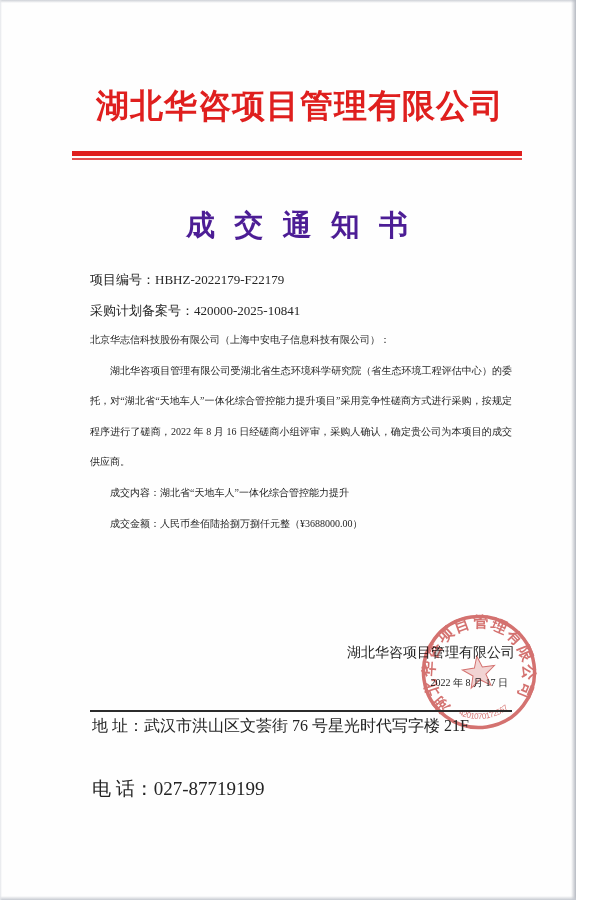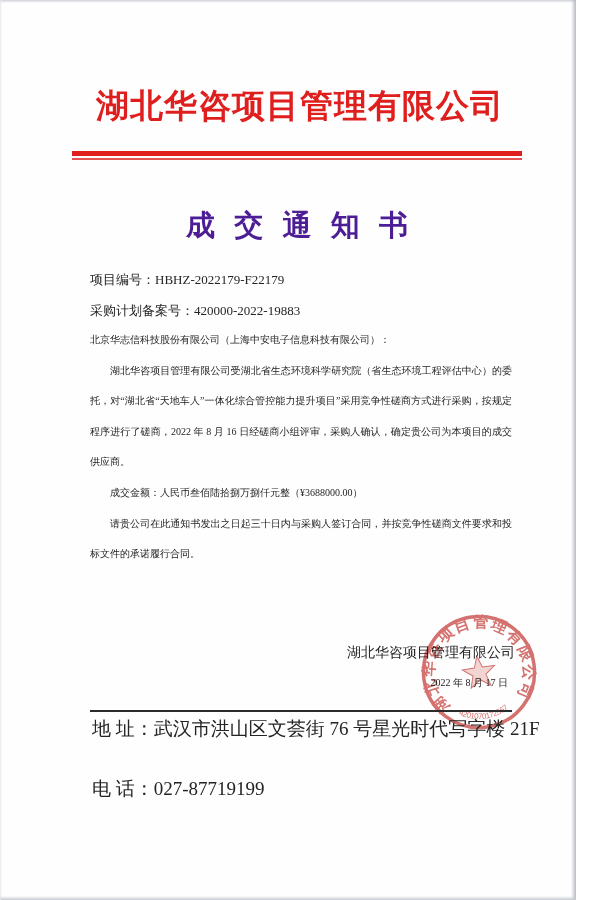--- a/index.html
+++ b/index.html
@@ -73,21 +73,21 @@
 
   .seal{
     position:absolute;left:409px;top:602px;width:140px;height:140px;
     transform:rotate(-8deg);
     opacity:0.78;
     mix-blend-mode:multiply;
     pointer-events:none;
   }
 
   .footer-rule{position:absolute;top:710px;left:90px;width:422px;height:2px;background:#2b2b2b;}
-  .footer-line1{position:absolute;top:716px;left:92px;font-size:19px;white-space:nowrap;}
+  .footer-line1{position:absolute;top:716px;left:92px;font-size:16px;white-space:nowrap;}
   .footer-line2{position:absolute;top:748px;left:92px;font-size:19px;white-space:nowrap;margin-top:28px;}
 </style>
 </head>
 <body>
 
 <div class="page">
 
   <div class="edge-top"></div>
   <div class="edge-right"></div>
   <div class="edge-bottom"></div>
@@ -95,28 +95,28 @@
 
   <div class="company-header">湖北华咨项目管理有限公司</div>
 
   <div class="red-rule-thick"></div>
   <div class="red-rule-thin"></div>
 
   <div class="doc-title">成 交 通 知 书</div>
 
   <div class="meta-block">
     <div>项目编号：HBHZ-2022179-F22179</div>
-    <div>采购计划备案号：420000-2022-19883</div>
+    <div>采购计划备案号：420000-2025-10841</div>
   </div>
 
   <div class="body-block">
     <p>北京华志信科技股份有限公司（上海中安电子信息科技有限公司）：</p>
     <p class="indent">湖北华咨项目管理有限公司受湖北省生态环境科学研究院（省生态环境工程评估中心）的委托，对“湖北省“天地车人”一体化综合管控能力提升项目”采用竞争性磋商方式进行采购，按规定程序进行了磋商，2022 年 8 月 16 日经磋商小组评审，采购人确认，确定贵公司为本项目的成交供应商。</p>
+    <p class="indent gap-before">成交内容：湖北省“天地车人”一体化综合管控能力提升</p>
     <p class="indent">成交金额：人民币叁佰陆拾捌万捌仟元整（¥3688000.00）</p>
-    <p class="indent">请贵公司在此通知书发出之日起三十日内与采购人签订合同，并按竞争性磋商文件要求和投标文件的承诺履行合同。</p>
   </div>
 
   <div class="signature-company">湖北华咨项目管理有限公司</div>
   <div class="signature-date">2022 年 8 月 17 日</div>
 
   <svg class="seal" viewBox="0 0 140 140">
     <defs>
       <path id="seal-arc-top" d="M 38.2 101.8 A 45 45 0 1 1 101.8 101.8" fill="none"></path>
       <path id="seal-arc-bottom" d="M 43 108.5 A 47 47 0 0 0 97 108.5" fill="none"></path>
     </defs>

